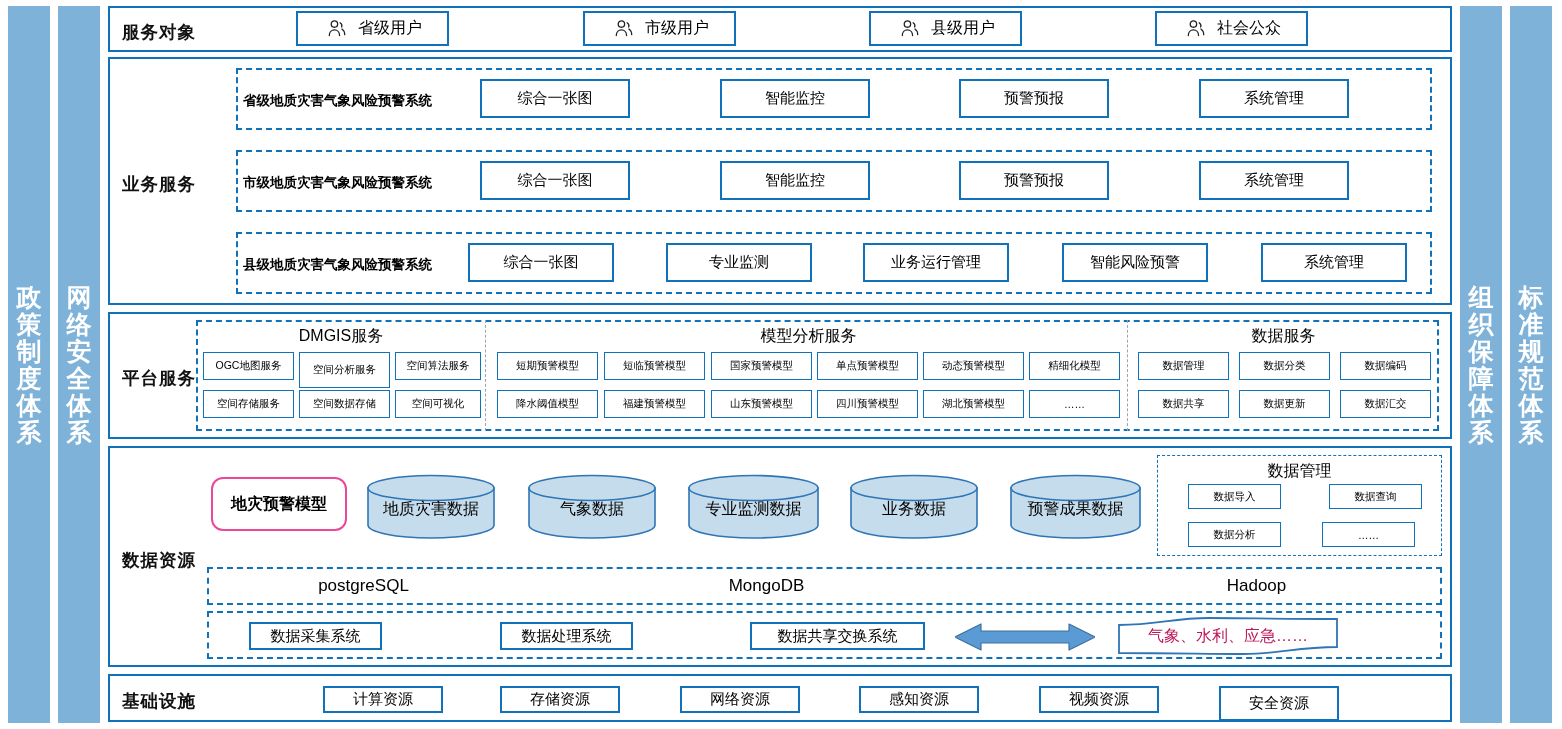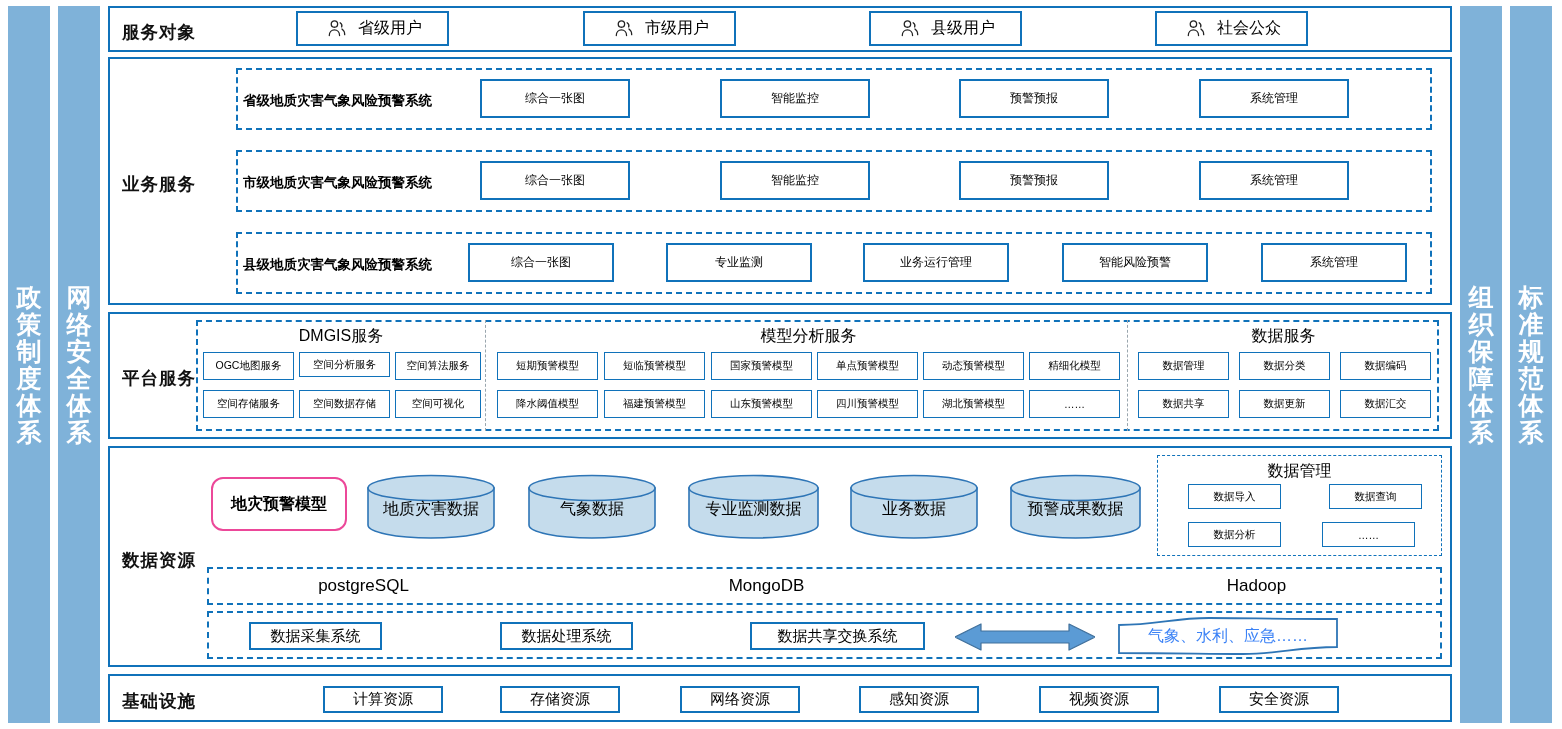--- a/index.html
+++ b/index.html
@@ -56,21 +56,21 @@
 
   
   .box{
     position:absolute;
     border:2px solid #1072BA;
     background:#ffffff;
     box-sizing:border-box;
     display:flex;
     align-items:center;
     justify-content:center;
-    font-size:12px;
+    font-size:15px;
     color:#000;
     white-space:nowrap;
   }
   .box.small{ font-size:10.5px; border-width:1.3px; }
   .box.user{
     font-size:16px;
     justify-content:flex-start;
     padding-left:28px;
     gap:10px;
   }
@@ -134,21 +134,21 @@
   
   .usericon{ display:inline-block; width:22px;height:22px; flex:0 0 auto;}
   .usericon svg{display:block;}
 
   
   .arrowbox{ position:absolute; }
   .wavebox{ position:absolute; }
   .wavebox .wavetext{
     position:absolute;left:0;right:0;top:50%;
     transform:translateY(-50%);
-    text-align:center;font-size:16px;color:#3b82f6;white-space:nowrap;
+    text-align:center;font-size:16px;color:#be185d;white-space:nowrap;
   }
 </style>
 </head>
 <body>
 
 <div id="stage">
 
   <div class="vbar" style="left:8px;top:6px;width:42px;height:717px;">
     <span>政策制度体系</span>
   </div>
@@ -236,21 +236,21 @@
   <div class="box" style="left:1261px;top:243px;width:146px;height:39px;">系统管理</div>
 
   <div class="panel" style="left:108px;top:312px;width:1344px;height:127px;"></div>
   <div class="rowlabel" style="left:122px;top:366px;">平台服务</div>
 
   <div class="dashed" style="left:196px;top:320px;width:1243px;height:111px;"></div>
 
   <div class="dashed grey" style="left:196px;top:320px;width:290px;height:111px;border-left:none;border-top:none;border-bottom:none;"></div>
   <div class="grouptitle" style="left:196px;top:326px;width:290px;">DMGIS服务</div>
   <div class="box small" style="left:203px;top:352px;width:91px;height:28px;">OGC地图服务</div>
-  <div class="box small" style="left:299px;top:352px;width:91px;height:25px;text-align:right;">空间分析服务</div>
+  <div class="box small" style="left:299px;top:352px;width:91px;height:36px;text-align:right;">空间分析服务</div>
   <div class="box small" style="left:395px;top:352px;width:86px;height:28px;">空间算法服务</div>
   <div class="box small" style="left:203px;top:390px;width:91px;height:28px;">空间存储服务</div>
   <div class="box small" style="left:299px;top:390px;width:91px;height:28px;">空间数据存储</div>
   <div class="box small" style="left:395px;top:390px;width:86px;height:28px;">空间可视化</div>
 
   <div class="dashed grey" style="left:489px;top:320px;width:639px;height:111px;border-left:none;border-top:none;border-bottom:none;"></div>
   <div class="grouptitle" style="left:489px;top:326px;width:639px;">模型分析服务</div>
   <div class="box small" style="left:497px;top:352px;width:101px;height:28px;">短期预警模型</div>
   <div class="box small" style="left:604px;top:352px;width:101px;height:28px;">短临预警模型</div>
   <div class="box small" style="left:711px;top:352px;width:101px;height:28px;">国家预警模型</div>
@@ -348,15 +348,15 @@
   </div>
 
   <div class="panel" style="left:108px;top:674px;width:1344px;height:48px;"></div>
   <div class="rowlabel" style="left:122px;top:689px;">基础设施</div>
 
   <div class="box" style="left:323px;top:686px;width:120px;height:27px;font-size:15px;">计算资源</div>
   <div class="box" style="left:500px;top:686px;width:120px;height:27px;font-size:15px;">存储资源</div>
   <div class="box" style="left:680px;top:686px;width:120px;height:27px;font-size:15px;">网络资源</div>
   <div class="box" style="left:859px;top:686px;width:120px;height:27px;font-size:15px;">感知资源</div>
   <div class="box" style="left:1039px;top:686px;width:120px;height:27px;font-size:15px;">视频资源</div>
-  <div class="box" style="left:1219px;top:686px;width:120px;height:27px;font-size:15px;">安全资源</div>
+  <div class="box" style="left:1219px;top:686px;width:120px;height:35px;font-size:15px;">安全资源</div>
 
 </div>
 
 </body></html>

